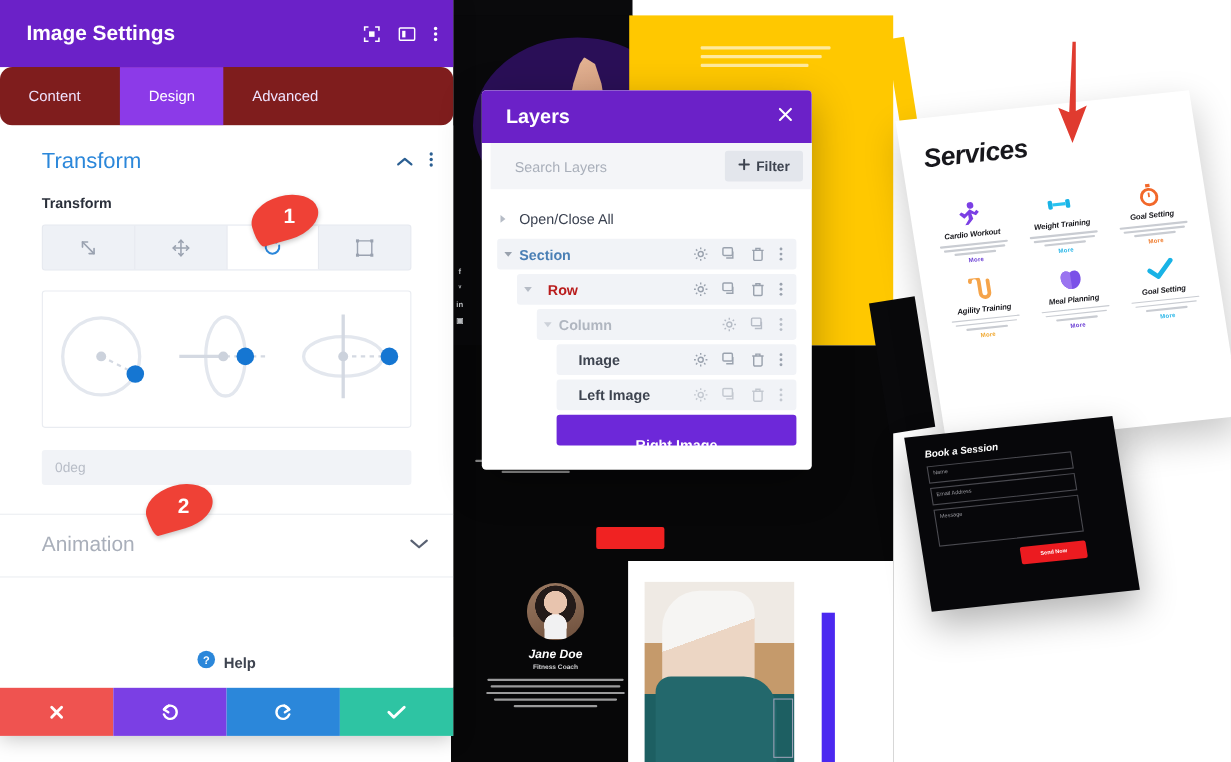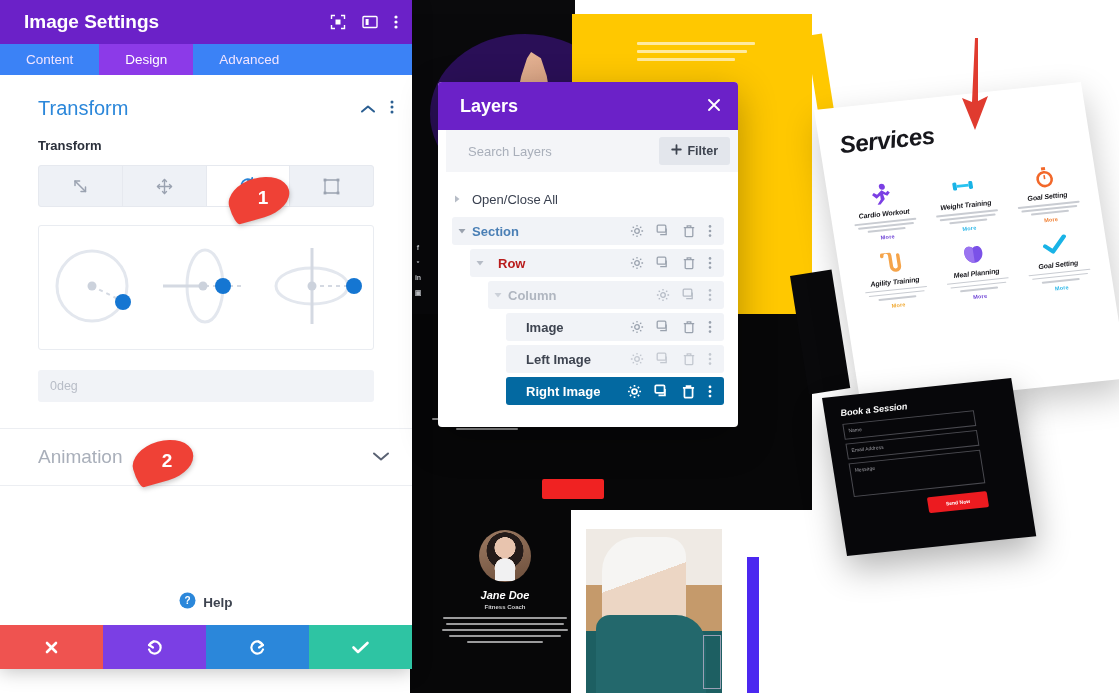--- a/index.html
+++ b/index.html
@@ -201,33 +201,33 @@
   #red-arrow { position: absolute; left: 958px; top: 36px; }
 
   
   #settings-panel {
     position: absolute; left: 0; top: 0; width: 412px; height: 669px;
     background: #fff;
     box-shadow: 0 2px 18px rgba(0,0,0,.25);
     display: flex; flex-direction: column;
   }
   .sp-header {
-    height: 44px; background: #6b21c8;
+    height: 61px; background: #6b21c8;
     display: flex; align-items: center; padding: 0 14px 0 24px;
   }
   .sp-title { color: #fff; font-size: 19px; font-weight: bold; flex: 1; }
   .sp-hdr-icons { display: flex; align-items: center; gap: 16px; }
   .sp-hdr-icons > span { display: flex; cursor: pointer; }
-  .sp-tabs { height: 31px; background: #3b82f6; display: flex; }
+  .sp-tabs { height: 53px; background: #7f1d1d; display: flex; border-radius: 11px; }
   .sp-tab {
     flex: 0 0 auto; padding: 0 26px; height: 100%;
     display: flex; align-items: center; justify-content: center;
     color: #f0e4ff; font-size: 13.5px; cursor: pointer;
   }
-  .sp-tab.active { background: #8c3ae8; color: #fff; }
+  .sp-tab.active { background: #8c3ae8; color: #fff; margin-left: 10px; }
   .sp-body { flex: 1; overflow: hidden; position: relative; background: #fff; }
 
   .sec-head {
     display: flex; align-items: center; padding: 22px 18px 10px 38px;
   }
   .sec-head .t { flex: 1; color: #2b87da; font-size: 20px; }
   .sec-head .ic { display: flex; align-items: center; gap: 14px; }
   .sub-label {
     padding: 8px 0 8px 38px; font-size: 13px; font-weight: bold; color: #2a2f3a;
   }
@@ -328,21 +328,21 @@
   .lm-row .acts > span { display: flex; cursor: pointer; }
 
   .lvl-1 { margin-left: 14px; background: #f1f3f7; }
   .lvl-2 { margin-left: 32px; background: #f1f3f7; }
   .lvl-3 { margin-left: 50px; background: #f1f3f7; }
   .lvl-4 { margin-left: 68px; background: #f1f3f7; }
   .nm-section { color: #4a7fb5; }
   .nm-row { color: #b91c1c; padding-left: 8px; }
   .nm-column { color: #b0b6c0; }
   .nm-module { color: #3e4450; }
-  .lm-row.selected { background: #0369a1; }
+  .lm-row.selected { background: #6d28d9; flex-direction: column; }
   .lm-row.selected .nm { color: #fff; }
 </style>
 </head>
 <body>
 
 <div id="page-canvas">
 
   <div class="bg-dark-col"></div>
 
   <div class="bg-dark-top">

